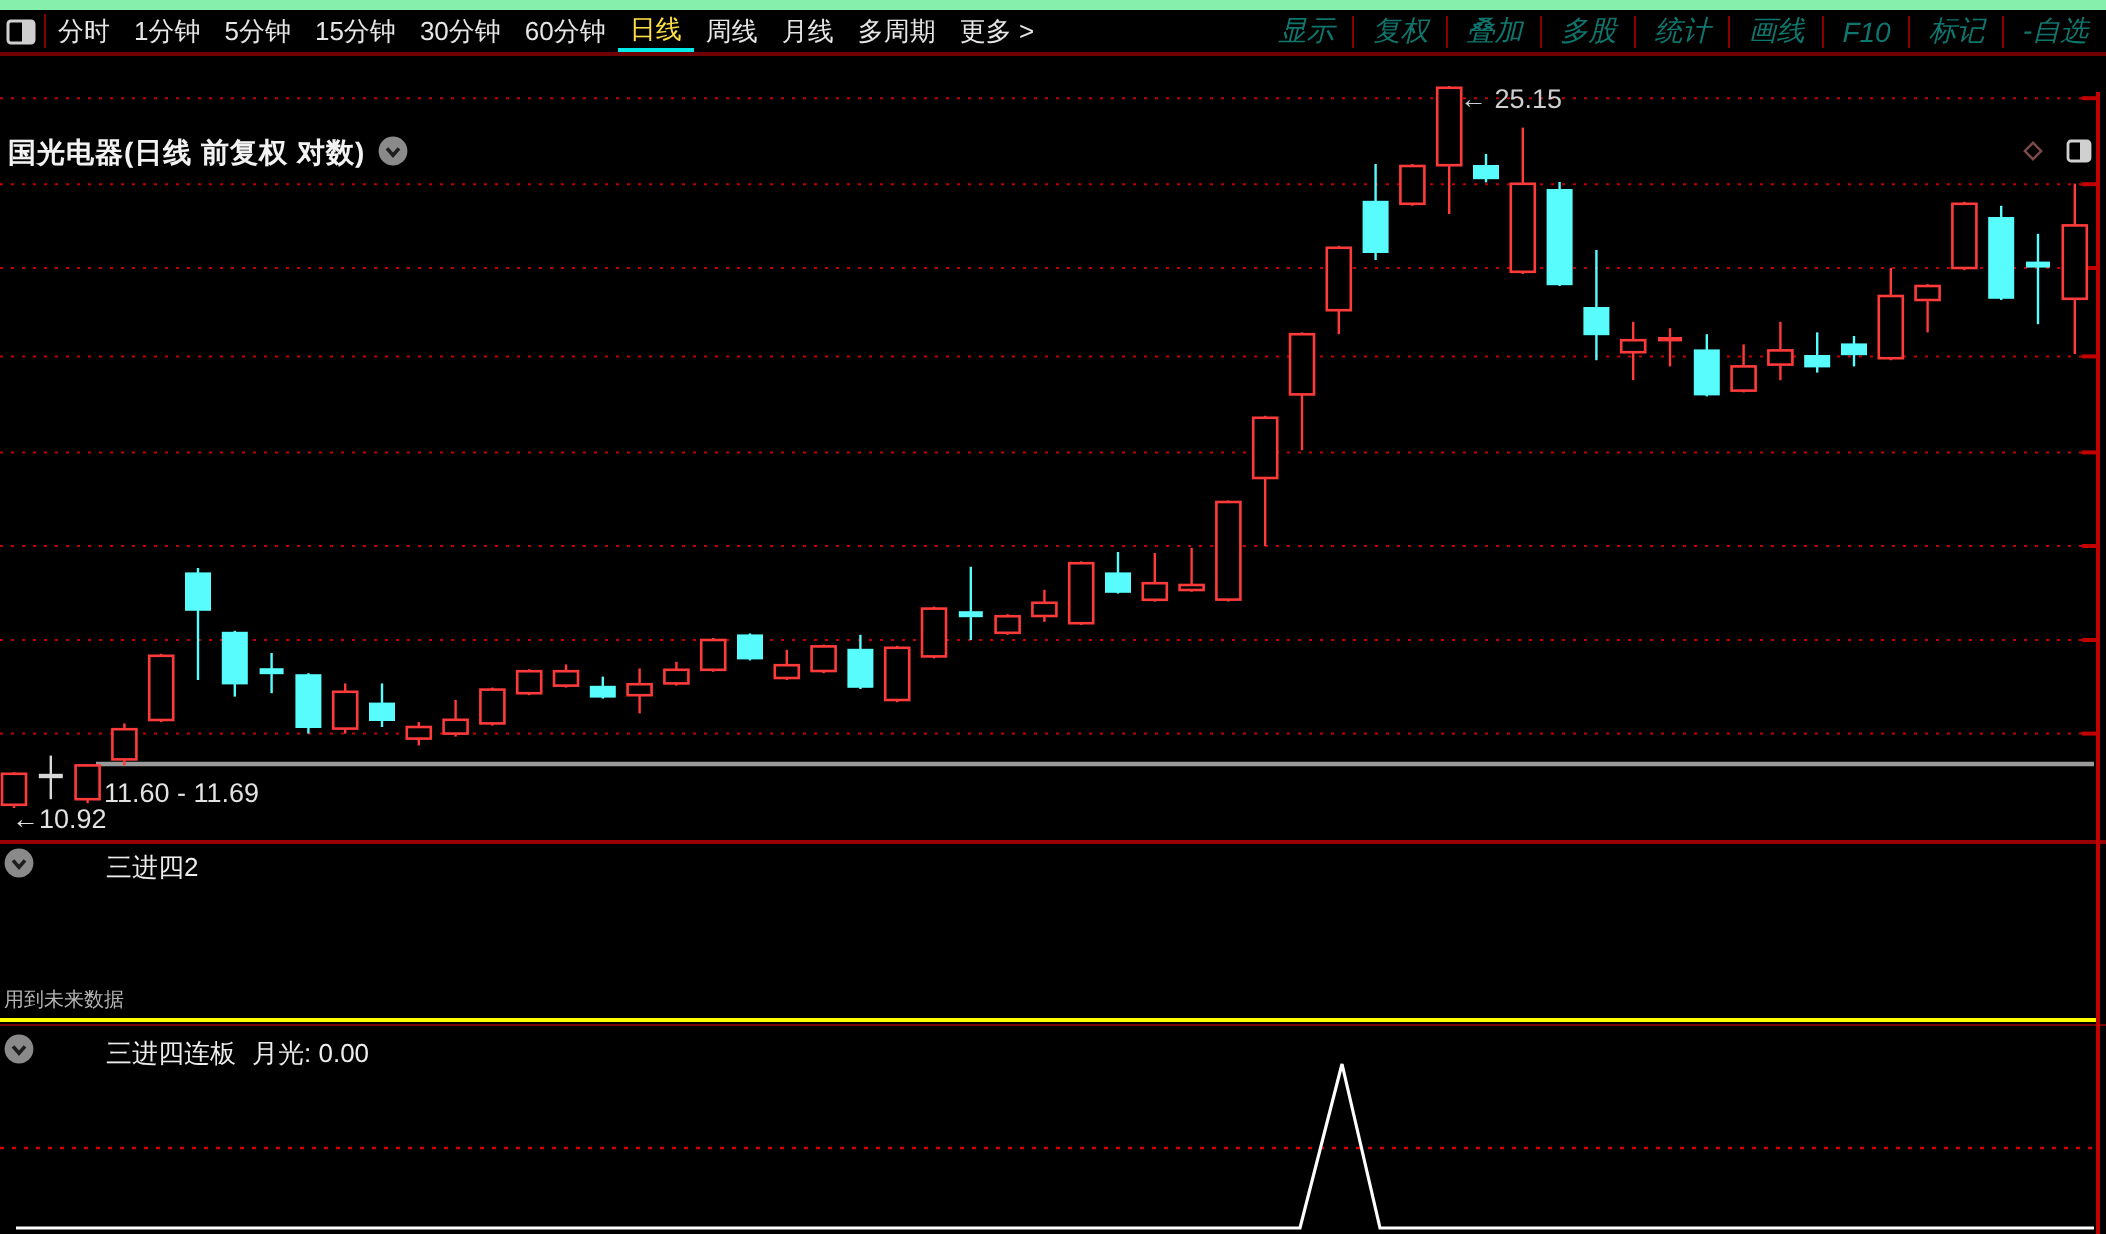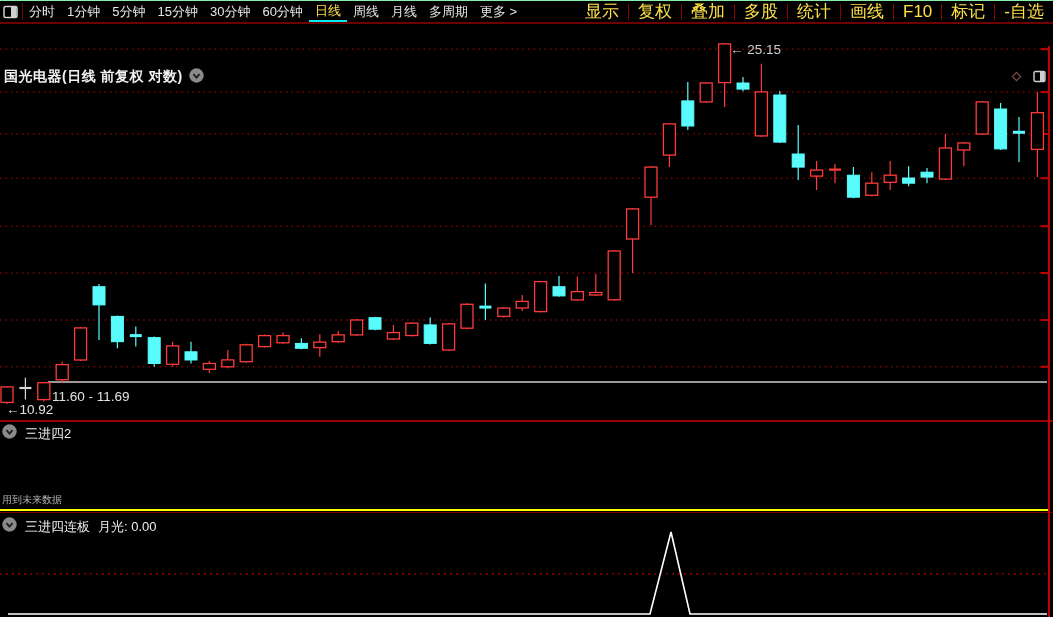--- a/index.html
+++ b/index.html
@@ -1,41 +1,41 @@
 <!DOCTYPE html>
 <html><head>
 <meta charset="utf-8">
 <style>
   html,body{margin:0;padding:0;background:#000;}
   #app{position:relative;width:1053px;height:617px;background:#000;overflow:hidden;
        font-family:"Liberation Sans","DejaVu Sans",sans-serif;-webkit-font-smoothing:none;}
   
   #menu-bar{position:absolute;top:0;left:0;width:1053px;height:21px;background:#000;
-            border-top:1px solid #86efac;border-bottom:2px solid #6e0000;
+            border-top:5px solid #86efac;border-bottom:2px solid #6e0000;
             display:flex;align-items:center;}
   .licon{display:inline-flex;align-items:center;justify-content:center;width:22px;height:21px;}
   .vsep-red{width:1px;height:17px;background:#7e0000;}
   #menu-left{display:flex;align-items:center;height:21px;}
   .mi{color:#e6e6e6;font-size:13px;padding:0 6px;height:19px;line-height:20px;white-space:nowrap;cursor:default;}
   .mi.active{color:#fde047;border-bottom:2px solid #00e8e8;}
   #menu-right{position:absolute;right:0;top:0;height:21px;display:flex;align-items:center;}
-  .mr{color:#fde047;font-size:17px;padding:0 9px;white-space:nowrap;}
+  .mr{color:#0f766e;font-size:14px;padding:0 9px;white-space:nowrap;font-style:italic;}
   .msep{width:1px;height:16px;background:#8e0000;}
   
   #title-bar{position:absolute;top:23px;left:0;width:1053px;height:22px;z-index:5;margin-top:43px;}
   #stock-title{position:absolute;left:4px;top:2px;color:#f2f2f2;font-size:14px;font-weight:bold;letter-spacing:0.5px;}
   .cc{display:inline-block;vertical-align:-2px;margin-left:6px;}
   #title-icons{position:absolute;right:6px;top:3px;display:flex;gap:10px;align-items:center;}
   
   #main-chart-svg{position:absolute;top:24px;left:0;z-index:1;}
   #sep-main{position:absolute;top:420px;left:0;width:1053px;height:2px;background:#9a0000;z-index:2;}
   #axis-line{position:absolute;top:46px;left:1048px;width:2px;height:571px;background:#c30000;z-index:3;}
   
   #p1-label{position:absolute;top:424px;left:2px;display:flex;align-items:center;gap:8px;z-index:4;}
-  .ind-name{color:#ededed;font-size:13px;}
+  .ind-name{color:#ededed;font-size:13px;margin-left:28px;}
   .fld{font-size:13px;white-space:nowrap;}
   #p1-warning{position:absolute;top:493px;left:2px;color:#b4b4b4;font-size:10px;z-index:4;}
   #p1-yellow-line{position:absolute;top:509px;left:0;width:1048px;height:2px;background:#ffff00;z-index:2;}
   #sep-p1{position:absolute;top:512px;left:0;width:1053px;height:1px;background:#7a0000;z-index:2;}
   
   #p2-label{position:absolute;top:517px;left:2px;display:flex;align-items:center;gap:8px;z-index:4;}
   #sub-chart-svg{position:absolute;top:513px;left:0;z-index:1;}
 </style>
 </head>
 <body>

